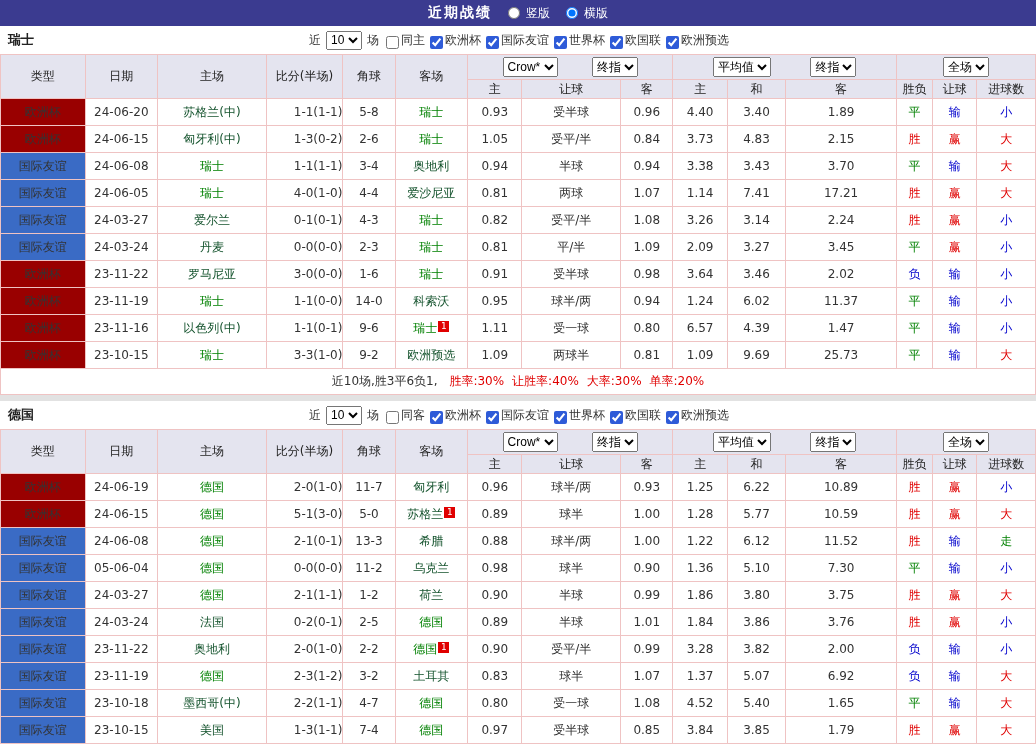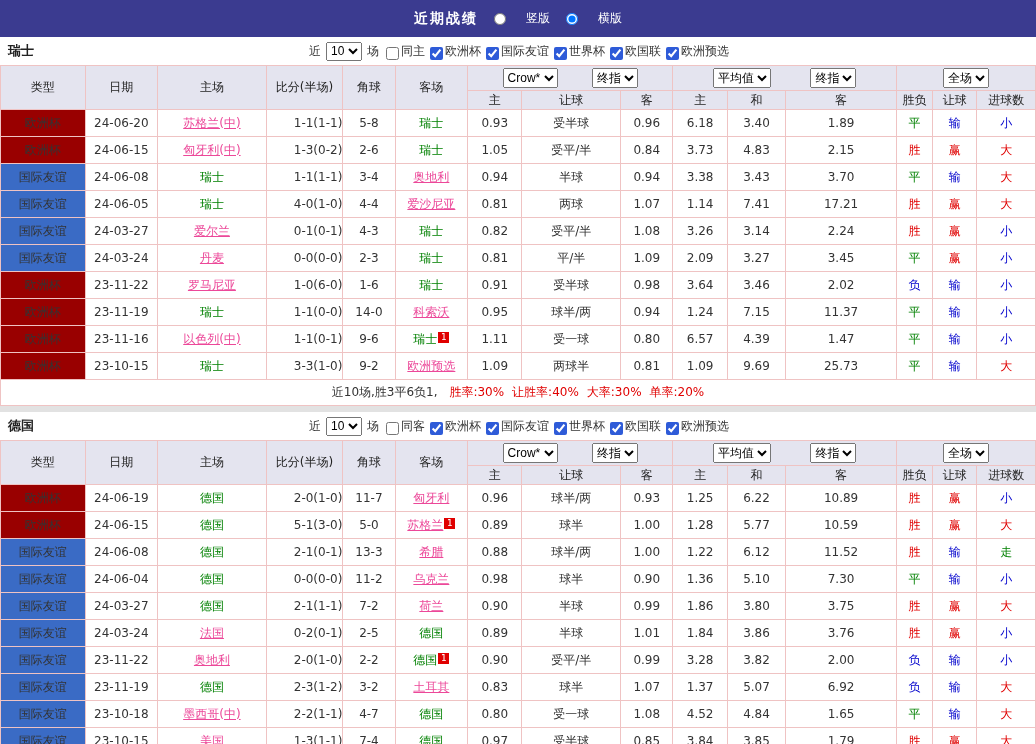--- a/index.html
+++ b/index.html
@@ -1,40 +1,40 @@
 <!DOCTYPE html>
 <html><head>
 <meta charset="utf-8">
 <style>
   html,body{margin:0;padding:0;}
   body{width:1036px;background:#ffffff;font-family:"DejaVu Sans","Liberation Sans",sans-serif;}
-  .topbar{height:37px;background:#3b3b90;display:flex;align-items:center;justify-content:center;gap:16px;}
+  .topbar{height:26px;background:#3b3b90;display:flex;align-items:center;justify-content:center;gap:16px;}
   .topbar-title{color:#ffffff;font-weight:bold;font-size:14px;letter-spacing:2px;}
-  .radio-label{color:#ffffff;font-size:12px;display:flex;align-items:center;gap:20px;cursor:pointer;}
+  .radio-label{color:#ffffff;font-size:12px;display:flex;align-items:center;gap:6px;cursor:pointer;}
   .radio-label input{width:12px;height:12px;margin:0;}
   .team-section{background:#ffffff;}
   .section-head{height:28px;display:flex;align-items:center;padding:0 8px;position:relative;background:#ffffff;}
   .team-name{font-size:13px;font-weight:bold;color:#222222;}
   .filters{position:absolute;left:50%;transform:translateX(-50%);display:flex;align-items:center;font-size:12px;color:#333333;white-space:nowrap;}
   .filters .ftext{margin:0 2px;}
   .filters select{height:19px;font-size:12px;margin:0 3px;}
   .filters label{display:inline-flex;align-items:flex-end;cursor:pointer;}
   .filters input[type=checkbox]{width:13px;height:13px;margin:0 2px 0 5px;accent-color:#2e5bd8;}
   table.stats-table{width:1036px;border-collapse:collapse;table-layout:fixed;font-size:12px;}
   .stats-table th,.stats-table td{border:1px solid #efc3c3;text-align:center;padding:0;white-space:nowrap;overflow:hidden;}
   .stats-table thead th{background:#e4e4ef;font-weight:normal;color:#222222;}
   tr.head-top th{height:24px;}
   tr.head-sub th{height:18px;}
   .sel-flex{display:flex;justify-content:space-evenly;align-items:center;}
   .sel-flex select{height:20px;font-size:12px;max-width:95%;}
   .stats-table tbody td{height:26px;color:#333333;background:#ffffff;}
   td.type-cell{color:#ffffff;}
   td.score-cell{color:#e00000;padding-left:27px;}
   .subject{color:#008000;}
-  .opponent{color:#ec4899;text-decoration:underline;}
+  .opponent{color:#14532d;}
   .redcard{display:inline-block;background:#e00000;color:#ffffff;font-size:9px;line-height:11px;min-width:9px;height:11px;vertical-align:3px;margin-left:1px;padding:0 1px;}
   td.summary{height:25px;background:#ffffff;color:#333333;font-size:12px;}
   td.summary .stat{color:#e00000;margin-left:8px;text-align:center;}
   .section-gap{height:6px;background:#e2e2e2;}
 </style>
 </head>
 <body>
 
 <div class="topbar">
   <span class="topbar-title">近期战绩</span>
@@ -141,21 +141,21 @@
         <tr>
           <td class="type-cell" style="background: rgb(153, 0, 0);">欧洲杯</td>
           <td class="date-cell">24-06-20</td>
           <td class="team-cell"><span class="opponent">苏格兰(中)</span></td>
           <td class="score-cell">1-1(1-1)</td>
           <td class="corner-cell">5-8</td>
           <td class="team-cell"><span class="subject">瑞士</span></td>
           <td class="odds-cell">0.93</td>
           <td class="odds-cell">受半球</td>
           <td class="odds-cell">0.96</td>
-          <td class="odds-cell">6.18</td>
+          <td class="odds-cell">4.40</td>
           <td class="odds-cell">3.40</td>
           <td class="odds-cell">1.89</td>
           <td class="result-cell" style="color: rgb(0, 128, 0);">平</td>
           <td class="result-cell" style="color: rgb(0, 0, 204);">输</td>
           <td class="result-cell" style="color: rgb(0, 0, 204);">小</td>
         </tr>
         <tr>
           <td class="type-cell" style="background: rgb(153, 0, 0);">欧洲杯</td>
           <td class="date-cell">24-06-15</td>
           <td class="team-cell"><span class="opponent">匈牙利(中)</span></td>
@@ -237,21 +237,21 @@
           <td class="odds-cell">3.27</td>
           <td class="odds-cell">3.45</td>
           <td class="result-cell" style="color: rgb(0, 128, 0);">平</td>
           <td class="result-cell" style="color: rgb(224, 0, 0);">赢</td>
           <td class="result-cell" style="color: rgb(0, 0, 204);">小</td>
         </tr>
         <tr>
           <td class="type-cell" style="background: rgb(153, 0, 0);">欧洲杯</td>
           <td class="date-cell">23-11-22</td>
           <td class="team-cell"><span class="opponent">罗马尼亚</span></td>
-          <td class="score-cell">1-0(6-0)</td>
+          <td class="score-cell">3-0(0-0)</td>
           <td class="corner-cell">1-6</td>
           <td class="team-cell"><span class="subject">瑞士</span></td>
           <td class="odds-cell">0.91</td>
           <td class="odds-cell">受半球</td>
           <td class="odds-cell">0.98</td>
           <td class="odds-cell">3.64</td>
           <td class="odds-cell">3.46</td>
           <td class="odds-cell">2.02</td>
           <td class="result-cell" style="color: rgb(0, 0, 204);">负</td>
           <td class="result-cell" style="color: rgb(0, 0, 204);">输</td>
@@ -261,21 +261,21 @@
           <td class="type-cell" style="background: rgb(153, 0, 0);">欧洲杯</td>
           <td class="date-cell">23-11-19</td>
           <td class="team-cell"><span class="subject">瑞士</span></td>
           <td class="score-cell">1-1(0-0)</td>
           <td class="corner-cell">14-0</td>
           <td class="team-cell"><span class="opponent">科索沃</span></td>
           <td class="odds-cell">0.95</td>
           <td class="odds-cell">球半/两</td>
           <td class="odds-cell">0.94</td>
           <td class="odds-cell">1.24</td>
-          <td class="odds-cell">7.15</td>
+          <td class="odds-cell">6.02</td>
           <td class="odds-cell">11.37</td>
           <td class="result-cell" style="color: rgb(0, 128, 0);">平</td>
           <td class="result-cell" style="color: rgb(0, 0, 204);">输</td>
           <td class="result-cell" style="color: rgb(0, 0, 204);">小</td>
         </tr>
         <tr>
           <td class="type-cell" style="background: rgb(153, 0, 0);">欧洲杯</td>
           <td class="date-cell">23-11-16</td>
           <td class="team-cell"><span class="opponent">以色列(中)</span></td>
           <td class="score-cell">1-1(0-1)</td>
@@ -455,41 +455,41 @@
           <td class="odds-cell">1.00</td>
           <td class="odds-cell">1.22</td>
           <td class="odds-cell">6.12</td>
           <td class="odds-cell">11.52</td>
           <td class="result-cell" style="color: rgb(224, 0, 0);">胜</td>
           <td class="result-cell" style="color: rgb(0, 0, 204);">输</td>
           <td class="result-cell" style="color: rgb(0, 128, 0);">走</td>
         </tr>
         <tr>
           <td class="type-cell" style="background: rgb(58, 107, 197);">国际友谊</td>
-          <td class="date-cell">24-06-04</td>
+          <td class="date-cell">05-06-04</td>
           <td class="team-cell"><span class="subject">德国</span></td>
           <td class="score-cell">0-0(0-0)</td>
           <td class="corner-cell">11-2</td>
           <td class="team-cell"><span class="opponent">乌克兰</span></td>
           <td class="odds-cell">0.98</td>
           <td class="odds-cell">球半</td>
           <td class="odds-cell">0.90</td>
           <td class="odds-cell">1.36</td>
           <td class="odds-cell">5.10</td>
           <td class="odds-cell">7.30</td>
           <td class="result-cell" style="color: rgb(0, 128, 0);">平</td>
           <td class="result-cell" style="color: rgb(0, 0, 204);">输</td>
           <td class="result-cell" style="color: rgb(0, 0, 204);">小</td>
         </tr>
         <tr>
           <td class="type-cell" style="background: rgb(58, 107, 197);">国际友谊</td>
           <td class="date-cell">24-03-27</td>
           <td class="team-cell"><span class="subject">德国</span></td>
           <td class="score-cell">2-1(1-1)</td>
-          <td class="corner-cell">7-2</td>
+          <td class="corner-cell">1-2</td>
           <td class="team-cell"><span class="opponent">荷兰</span></td>
           <td class="odds-cell">0.90</td>
           <td class="odds-cell">半球</td>
           <td class="odds-cell">0.99</td>
           <td class="odds-cell">1.86</td>
           <td class="odds-cell">3.80</td>
           <td class="odds-cell">3.75</td>
           <td class="result-cell" style="color: rgb(224, 0, 0);">胜</td>
           <td class="result-cell" style="color: rgb(224, 0, 0);">赢</td>
           <td class="result-cell" style="color: rgb(224, 0, 0);">大</td>
@@ -549,21 +549,21 @@
           <td class="type-cell" style="background: rgb(58, 107, 197);">国际友谊</td>
           <td class="date-cell">23-10-18</td>
           <td class="team-cell"><span class="opponent">墨西哥(中)</span></td>
           <td class="score-cell">2-2(1-1)</td>
           <td class="corner-cell">4-7</td>
           <td class="team-cell"><span class="subject">德国</span></td>
           <td class="odds-cell">0.80</td>
           <td class="odds-cell">受一球</td>
           <td class="odds-cell">1.08</td>
           <td class="odds-cell">4.52</td>
-          <td class="odds-cell">4.84</td>
+          <td class="odds-cell">5.40</td>
           <td class="odds-cell">1.65</td>
           <td class="result-cell" style="color: rgb(0, 128, 0);">平</td>
           <td class="result-cell" style="color: rgb(0, 0, 204);">输</td>
           <td class="result-cell" style="color: rgb(224, 0, 0);">大</td>
         </tr>
         <tr>
           <td class="type-cell" style="background: rgb(58, 107, 197);">国际友谊</td>
           <td class="date-cell">23-10-15</td>
           <td class="team-cell"><span class="opponent">美国</span></td>
           <td class="score-cell">1-3(1-1)</td>

